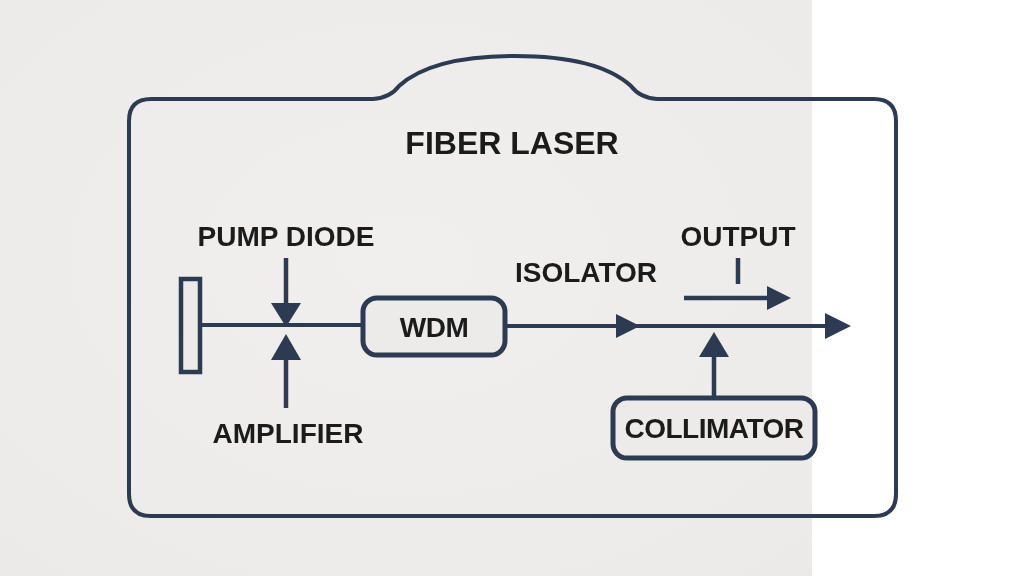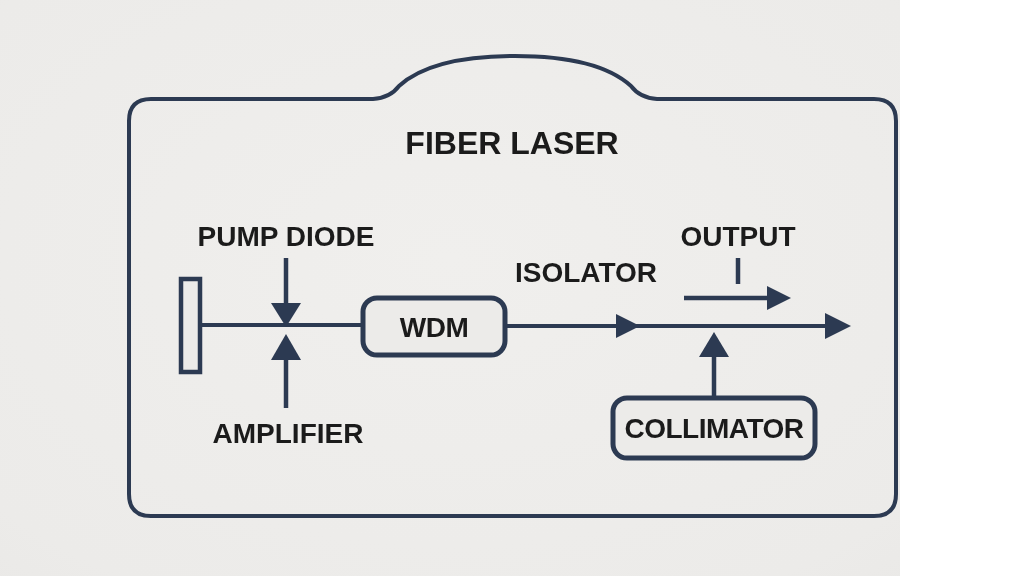--- a/index.html
+++ b/index.html
@@ -12,21 +12,21 @@
     padding: 0;
   }
   body {
     width: 1024px;
     height: 576px;
     overflow: hidden;
     font-family: "Liberation Sans", sans-serif;
   }
   .stage {
     position: relative;
-    width: 900px;
+    width: 812px;
     height: 576px;
     background: radial-gradient(ellipse 120% 120% at 50% 45%,
                 #f0efed 0%, var(--background) 55%, #e2e1df 100%);
   }
   svg { display: block; }
   .outline {
     fill: none;
     stroke: var(--stroke);
     stroke-width: 4;
     stroke-linejoin: round;

